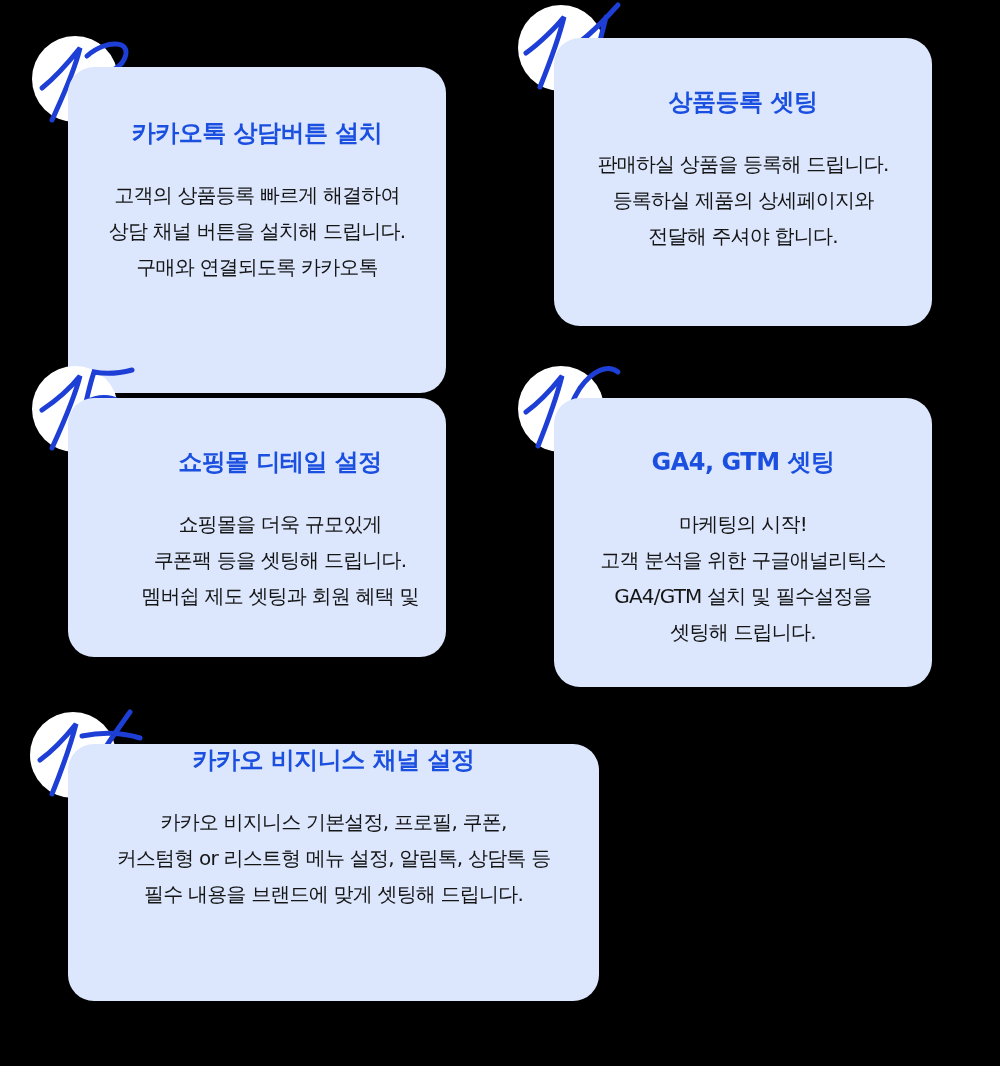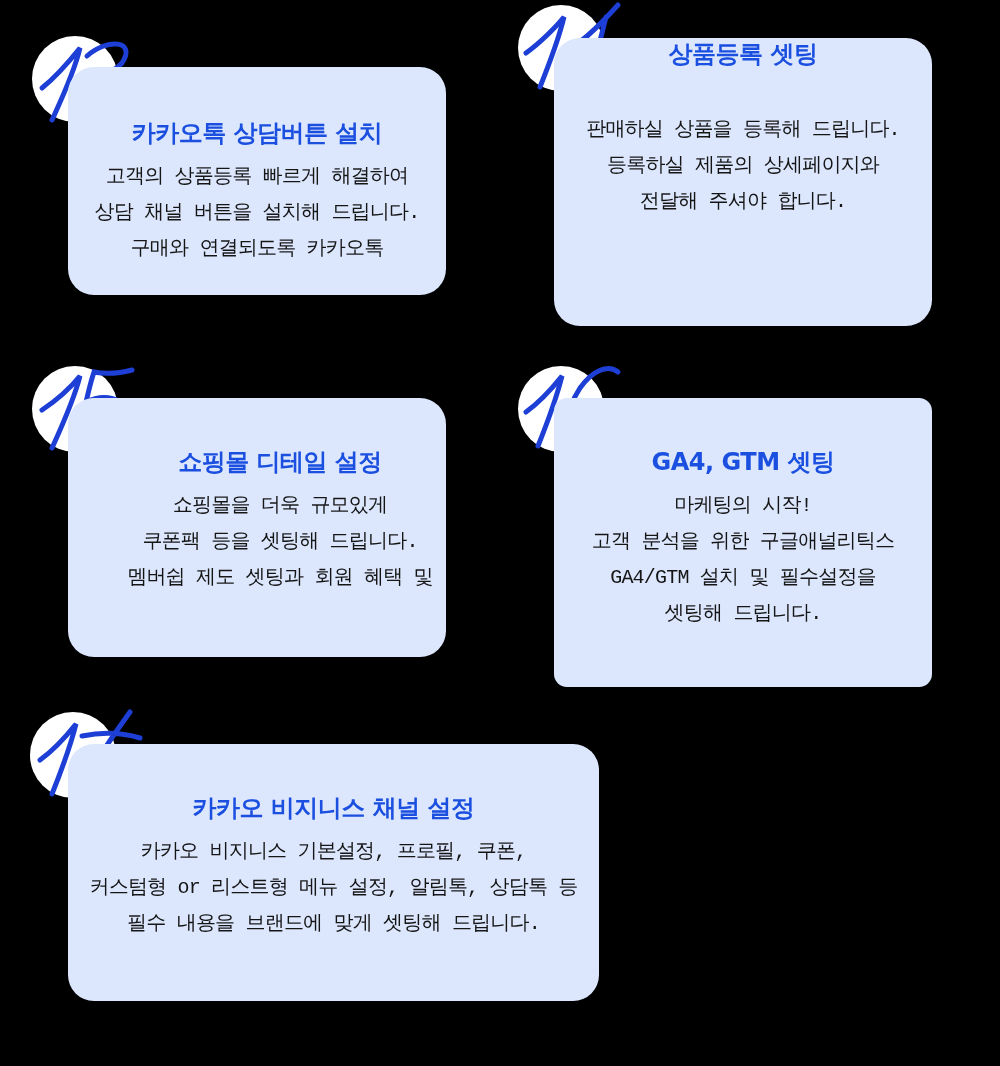--- a/index.html
+++ b/index.html
@@ -4,51 +4,51 @@
 <style>
   html, body { margin:0; padding:0; }
   body { width:1000px; height:1066px; background:#000000; position:relative; overflow:hidden;
          font-family:"DejaVu Sans", "Liberation Sans", sans-serif; }
   .item { position:absolute; }
   .badge { position:absolute; width:86px; height:86px; border-radius:50%; background:#ffffff; }
   .badge svg { position:absolute; left:0; top:-8px; overflow:visible; }
   .card { position:absolute; background:#dce7fd; border-radius:26px; box-sizing:border-box;
           display:flex; flex-direction:column; align-items:center; text-align:center; }
   .card-title { color:#1a4fe0; font-weight:bold; font-size:24px; letter-spacing:-0.5px; margin:0; }
-  .card-desc { color:#151515; font-size:20px; line-height:36px; letter-spacing:-0.8px; margin-top:10px;font-family:Liberation Mono, monospace; }
+  .card-desc { color:#151515; font-size:20px; line-height:36px; letter-spacing:-0.8px; margin-top:28px; }
   .card-desc span { display:block; white-space:nowrap; }
 </style>
 </head>
 <body>
 
 <div class="item">
   <div class="badge" style="left:32px;top:36px;">
     <svg width="110" height="100">
       <path d="M10 60 C25 48, 40 30, 48 20 C42 45, 30 70, 20 92" stroke="#1d3fd6" stroke-width="5" fill="none" stroke-linecap="round"></path>
       <path d="M55 28 C75 10, 105 12, 90 35 C82 44, 70 48, 66 50 C90 46, 100 60, 85 80 C70 95, 45 98, 40 88" stroke="#1d3fd6" stroke-width="5" fill="none" stroke-linecap="round"></path>
     </svg>
   </div>
-  <div class="card" style="left:68px;top:67px;width:378px;height:228px;padding-top:50px;">
+  <div class="card" style="left:68px;top:67px;width:378px;height:326px;padding-top:50px;">
     <h3 class="card-title">카카오톡 상담버튼 설치</h3>
     <div class="card-desc">
       <span>고객의 상품등록 빠르게 해결하여</span>
       <span>상담 채널 버튼을 설치해 드립니다.</span>
       <span>구매와 연결되도록 카카오톡</span>
     </div>
   </div>
 </div>
 
 <div class="item">
   <div class="badge" style="left:518px;top:5px;">
     <svg width="110" height="100">
       <path d="M8 56 C22 46, 38 30, 46 20 C40 45, 30 70, 22 90" stroke="#1d3fd6" stroke-width="5" fill="none" stroke-linecap="round"></path>
       <path d="M100 8 C80 30, 60 50, 40 58 C60 52, 80 50, 100 52 M88 20 C82 45, 76 65, 72 82" stroke="#1d3fd6" stroke-width="5" fill="none" stroke-linecap="round"></path>
     </svg>
   </div>
-  <div class="card" style="left:554px;top:38px;width:378px;height:288px;gap:32px;">
+  <div class="card" style="left:554px;top:38px;width:378px;height:288px;padding-top:48px;">
     <h3 class="card-title">상품등록 셋팅</h3>
     <div class="card-desc">
       <span>판매하실 상품을 등록해 드립니다.</span>
       <span>등록하실 제품의 상세페이지와</span>
       <span>전달해 주셔야 합니다.</span>
     </div>
   </div>
 </div>
 
 <div class="item">
@@ -68,39 +68,39 @@
   </div>
 </div>
 
 <div class="item">
   <div class="badge" style="left:518px;top:366px;">
     <svg width="110" height="100">
       <path d="M8 54 C22 44, 36 28, 44 18 C38 42, 28 68, 20 88" stroke="#1d3fd6" stroke-width="5" fill="none" stroke-linecap="round"></path>
       <path d="M100 14 C90 6, 75 12, 62 30 C48 52, 44 76, 60 78 C78 80, 92 62, 84 52 C76 44, 60 52, 54 62" stroke="#1d3fd6" stroke-width="5" fill="none" stroke-linecap="round"></path>
     </svg>
   </div>
-  <div class="card" style="left:554px;top:398px;width:378px;height:289px;padding-top:48px;border-radius:13px;">
+  <div class="card" style="left:554px;top:398px;width:378px;height:289px;padding-top:48px;">
     <h3 class="card-title">GA4, GTM 셋팅</h3>
     <div class="card-desc">
       <span>마케팅의 시작!</span>
       <span>고객 분석을 위한 구글애널리틱스</span>
       <span>GA4/GTM 설치 및 필수설정을</span>
       <span>셋팅해 드립니다.</span>
     </div>
   </div>
 </div>
 
 <div class="item">
   <div class="badge" style="left:30px;top:712px;">
     <svg width="120" height="100">
       <path d="M10 56 C24 46, 38 30, 46 20 C40 44, 30 70, 22 90" stroke="#1d3fd6" stroke-width="5" fill="none" stroke-linecap="round"></path>
       <path d="M100 8 C80 36, 62 60, 52 92 M52 32 C72 28, 90 28, 110 34" stroke="#1d3fd6" stroke-width="5" fill="none" stroke-linecap="round"></path>
     </svg>
   </div>
-  <div class="card" style="left:68px;top:744px;width:531px;height:257px;padding-top:48px;">
+  <div class="card" style="left:68px;top:744px;width:531px;height:257px;">
     <h3 class="card-title">카카오 비지니스 채널 설정</h3>
     <div class="card-desc">
       <span>카카오 비지니스 기본설정, 프로필, 쿠폰,</span>
       <span>커스텀형 or 리스트형 메뉴 설정, 알림톡, 상담톡 등</span>
       <span>필수 내용을 브랜드에 맞게 셋팅해 드립니다.</span>
     </div>
   </div>
 </div>
 
 </body></html>

